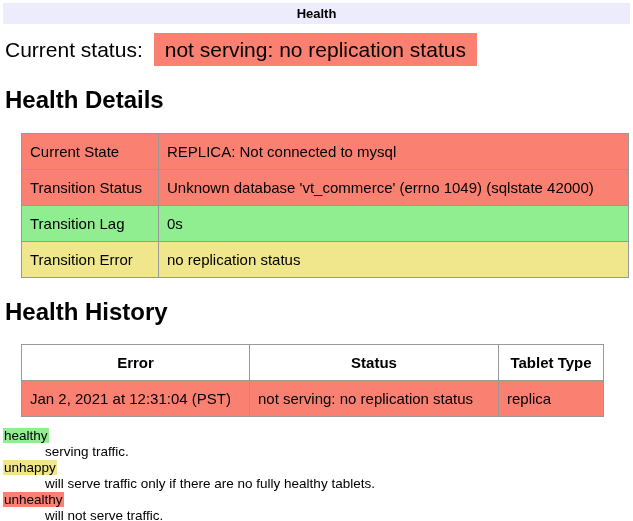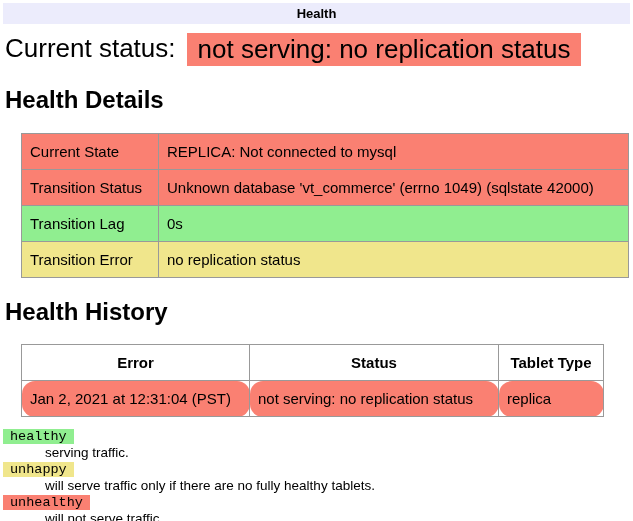--- a/index.html
+++ b/index.html
@@ -34,22 +34,23 @@
 
   
   [data-state="healthy"]   { background-color: var(--healthy, #90EE90); }
   [data-state="unhappy"]   { background-color: var(--unhappy, #F0E68C); }
   [data-state="unhealthy"] { background-color: var(--unhealthy, #FA8072); }
   tr[data-state] { background-clip: border-box; }
 
   
   .status-line {
     margin: 9px 0 0 2px;
-    font-size: 26px;
+    font-size: 21px;
     display: flex;
+    align-items: center;
   }
   .status-label { white-space: nowrap; }
   .status-badge {
     display: inline-block;
     margin-left: 11px;
     padding: 4px 11px;
     line-height: 25px;
   }
 
   
@@ -77,33 +78,33 @@
   .details-table td { padding: 9px 8px; }
   .details-table .col-label { width: 137px; }
 
   .history-table { width: 582px; margin-top: 18px; }
   .history-table th {
     background: #ffffff;
     font-weight: bold;
     text-align: center;
     padding: 9px 8px;
   }
-  .history-table td { padding: 9px 8px; border-radius: 13px; }
+  .history-table td { padding: 9px 8px; }
   .history-table .col-time   { width: 228px; }
   .history-table .col-status { width: 249px; }
   .history-table .col-type   { width: 105px; }
 
   
   dl.legend {
     margin: 11px 0 0 0;
     font-size: 13.5px;
     line-height: 16px;
   }
   dl.legend dt { margin: 0; }
-  dl.legend dt span { padding: 0 7px; font-family: Liberation Mono, monospace; }
+  dl.legend dt span { padding: 0 1px; }
   dl.legend dd { margin: 0 0 0 42px; }
 </style>
 </head>
 <body>
 
 <div class="page">
 
   <div class="page-header">
     <span>Health</span>
   </div>

